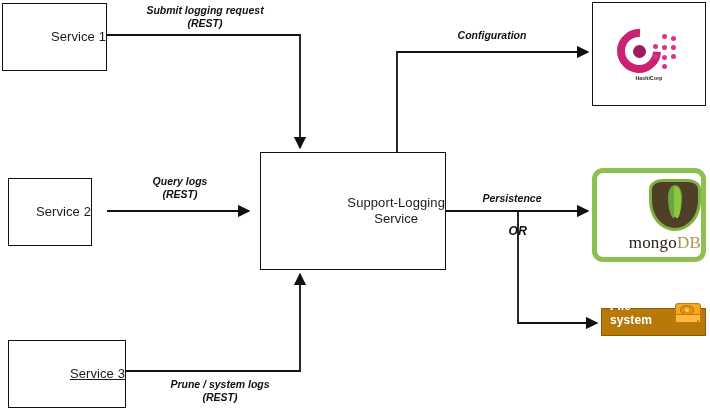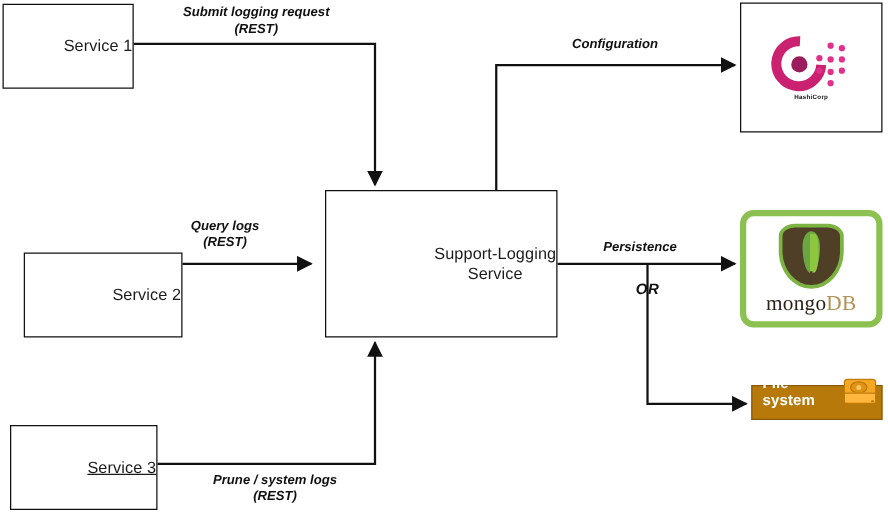--- a/index.html
+++ b/index.html
@@ -264,21 +264,21 @@
 
     <path d="M 439 211 L 588 211" fill="none" stroke="#111111" stroke-width="1.8" marker-end="url(#arrow)"></path>
 
     <path d="M 518 211 L 518 323 L 597 323" fill="none" stroke="#111111" stroke-width="1.8" marker-end="url(#arrow)"></path>
   </svg>
 
   <div class="node-box" style="left:2px; top:3px; width:105px; height:68px;">
     <span>Service 1</span>
   </div>
 
-  <div class="node-box" style="left:19px; top:178px; width:127px; height:68px;margin-top:24px;">
+  <div class="node-box" style="left:8px; top:178px; width:84px; height:68px;">
     <span>Service 2</span>
   </div>
 
   <div class="node-box" style="left:8px; top:340px; width:118px; height:68px;text-decoration:underline;">
     <span>Service 3</span>
   </div>
 
   <div class="node-box" style="left:260px; top:152px; width:186px; height:118px;padding-left:32px;">
     <span style="white-space:pre-line;">Support-Logging
 Service</span>
@@ -298,21 +298,21 @@
         <i style="left:11px; top:21px;"></i>
         <i style="left:20px; top:20px;"></i>
         <i style="left:11px; top:30px;"></i>
       </span>
     </div>
     <div class="consul-wordmark">
       <span class="consul-sub">HashiCorp</span>
     </div>
   </div>
 
-  <div class="mongo-card" style="left:592px; top:168px; width:114px; height:94px;">
+  <div class="mongo-card" style="left:592px; top:168px; width:114px; height:94px;align-items:flex-end;">
     <div class="mongo-mark">
       <span class="mongo-shield"></span>
       <span class="mongo-leaf"></span>
       <span class="mongo-stem"></span>
     </div>
     <div class="mongo-wordmark">
       <span class="m1">mongo</span><span class="m2">DB</span>
     </div>
   </div>
 

